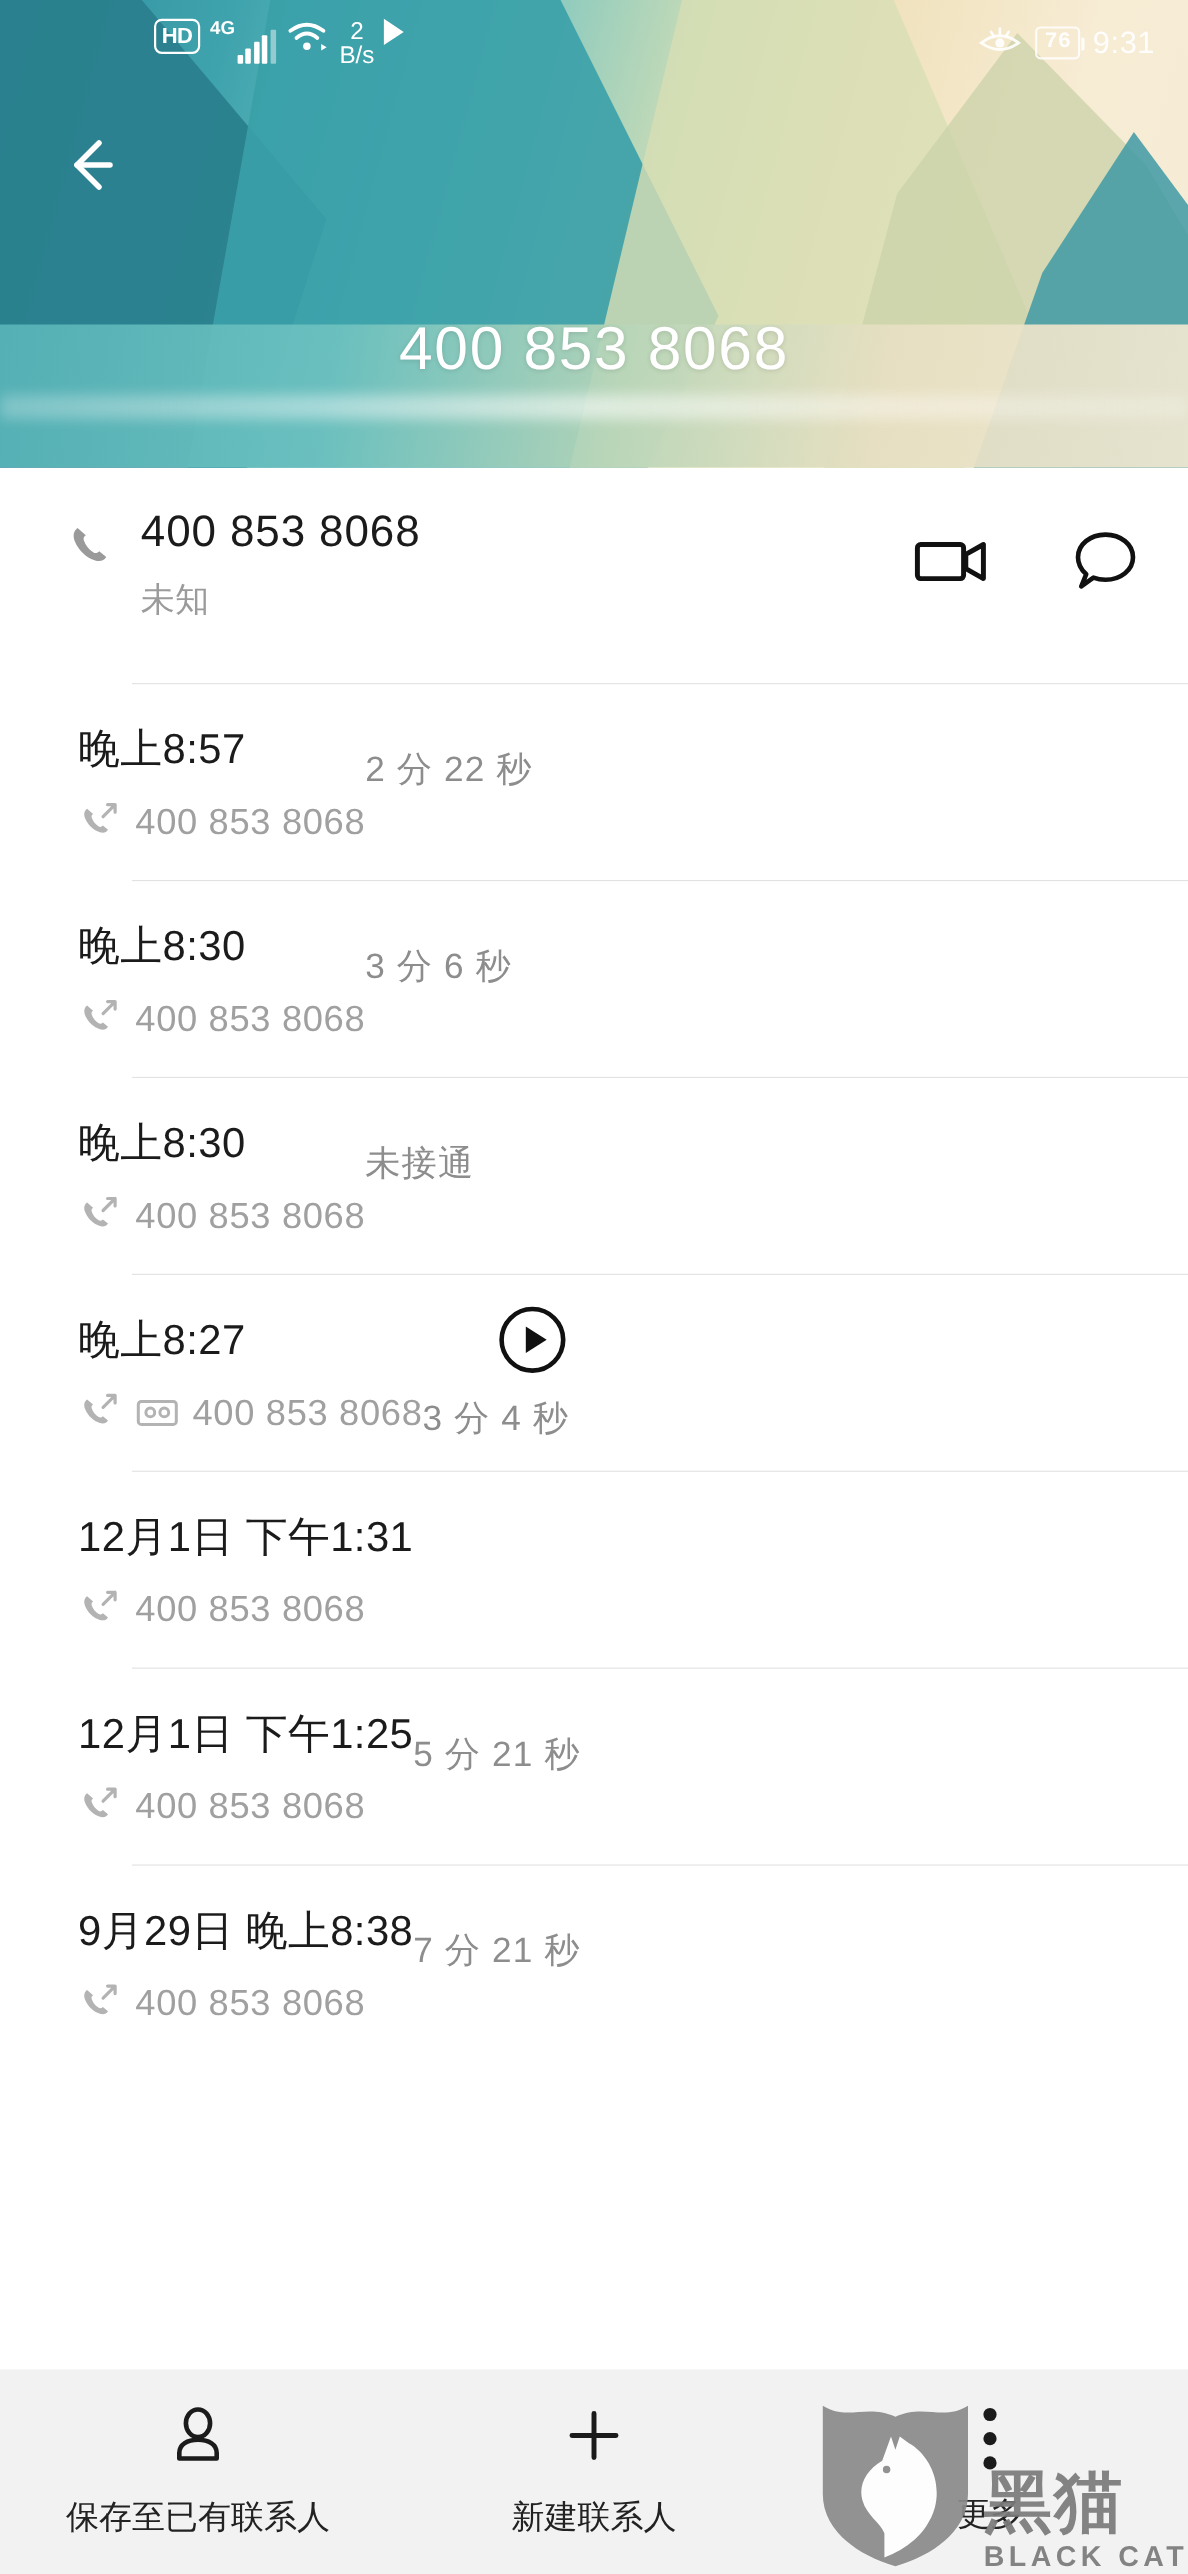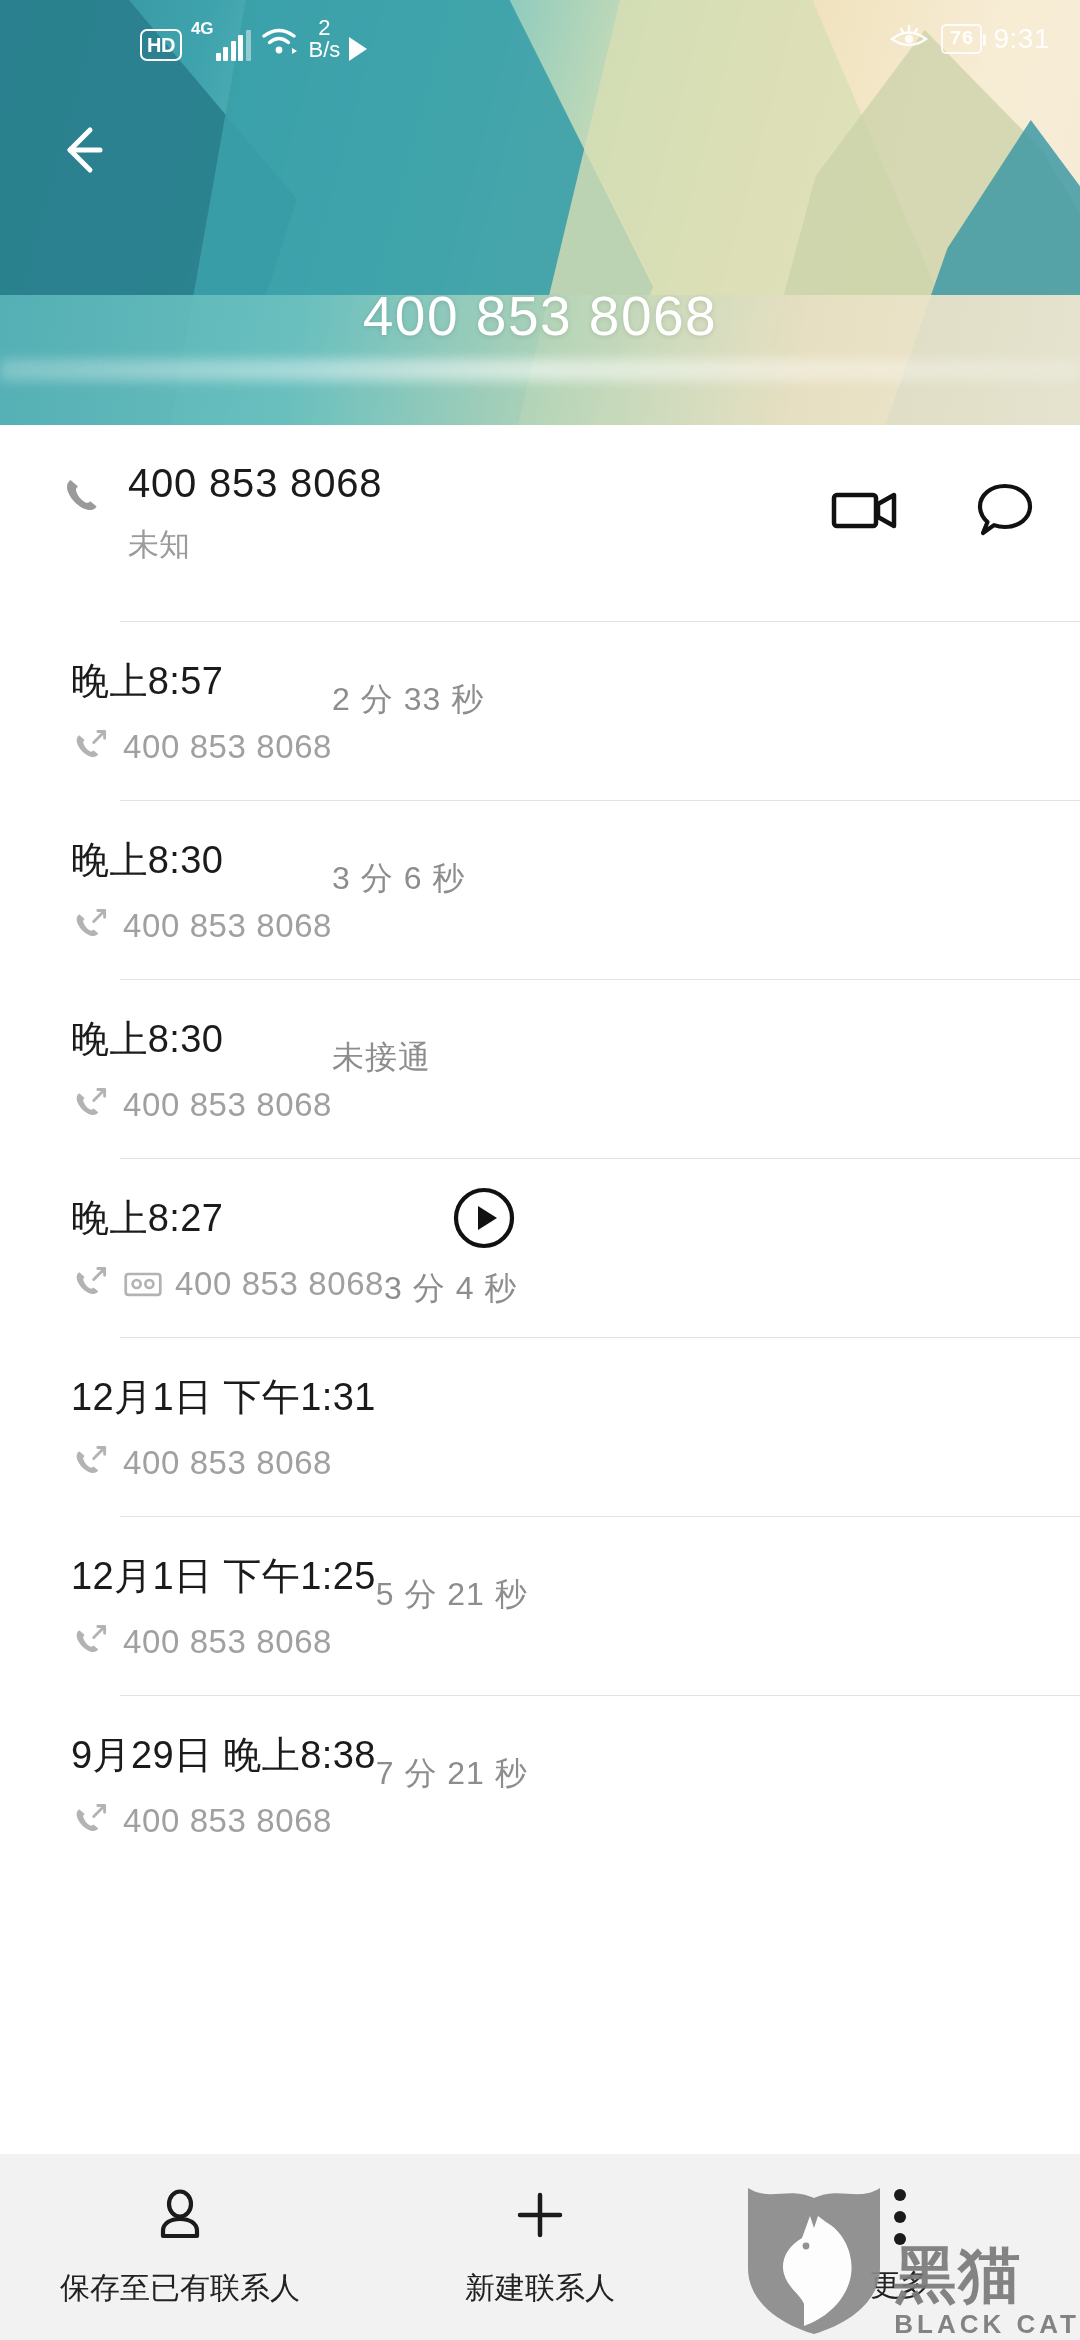--- a/index.html
+++ b/index.html
@@ -49,21 +49,21 @@
     position:absolute; left:0; bottom:44px; width:1080px; height:22px;
     background:linear-gradient(90deg,rgba(255,255,255,.25),rgba(255,255,255,.55),rgba(255,255,255,.2));
     filter:blur(6px);
   }
 
   
   .statusbar {
     position:absolute; top:0; left:0; width:1080px; height:78px;
     display:flex; align-items:center; color:#ffffff;
   }
-  .sb-left { position:absolute; left:140px; display:flex; align-items:flex-end; gap:9px; }
+  .sb-left { position:absolute; left:140px; display:flex; align-items:flex-start; gap:9px; }
   .sb-right { position:absolute; right:30px; display:flex; align-items:center; gap:12px; }
 
   .hd-badge {
     border:2.5px solid #fff; border-radius:7px;
     font-size:20px; font-weight:700; line-height:1;
     padding:4px 5px; letter-spacing:-.5px;
   }
   .net-grp { display:flex; align-items:flex-end; gap:2px; }
   .net-4g { font-size:17px; font-weight:700; line-height:1; margin-bottom:24px; }
   .bars { display:flex; align-items:flex-end; gap:2.5px; height:30px; }
@@ -249,21 +249,21 @@
         <div class="log-time">晚上8:57</div>
         <div class="log-sub">
           <svg width="40" height="40" viewBox="0 0 44 44">
             <path d="M9 9 C6.2 11 5.4 14.6 7 18.6 C9.8 25.4 15.4 30.6 21.8 32.6 C25.4 33.8 28.4 32.6 29.9 30.1 L24.8 25.9 C23.6 27.2 22 27.6 20.6 26.7 C17.1 24.6 14.7 21.4 13.6 17.9 C13.1 16.3 13.7 15 15 14.2 Z" fill="#b3b3b3"></path>
             <path d="M25 17 L37 5 M29.5 5 L37 5 L37 12.5" stroke="#b3b3b3" stroke-width="3.2" fill="none" stroke-linecap="round" stroke-linejoin="round"></path>
           </svg>
           <span class="log-num">400 853 8068</span>
         </div>
       </div>
       <div class="log-right">
-        <div class="log-dur">2 分 33 秒</div>
+        <div class="log-dur">2 分 22 秒</div>
       </div>
     </div>
     <div class="divider"></div>
     <div class="log-row">
       <div class="log-left">
         <div class="log-time">晚上8:30</div>
         <div class="log-sub">
           <svg width="40" height="40" viewBox="0 0 44 44">
             <path d="M9 9 C6.2 11 5.4 14.6 7 18.6 C9.8 25.4 15.4 30.6 21.8 32.6 C25.4 33.8 28.4 32.6 29.9 30.1 L24.8 25.9 C23.6 27.2 22 27.6 20.6 26.7 C17.1 24.6 14.7 21.4 13.6 17.9 C13.1 16.3 13.7 15 15 14.2 Z" fill="#b3b3b3"></path>
             <path d="M25 17 L37 5 M29.5 5 L37 5 L37 12.5" stroke="#b3b3b3" stroke-width="3.2" fill="none" stroke-linecap="round" stroke-linejoin="round"></path>

